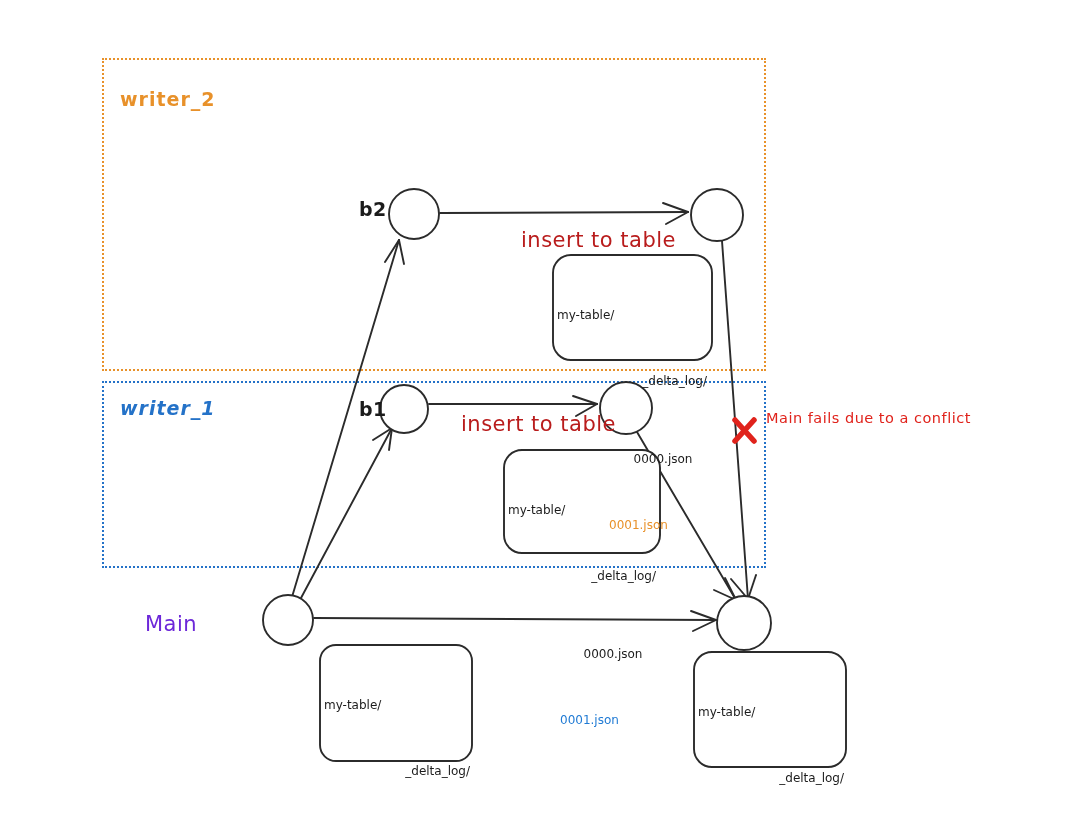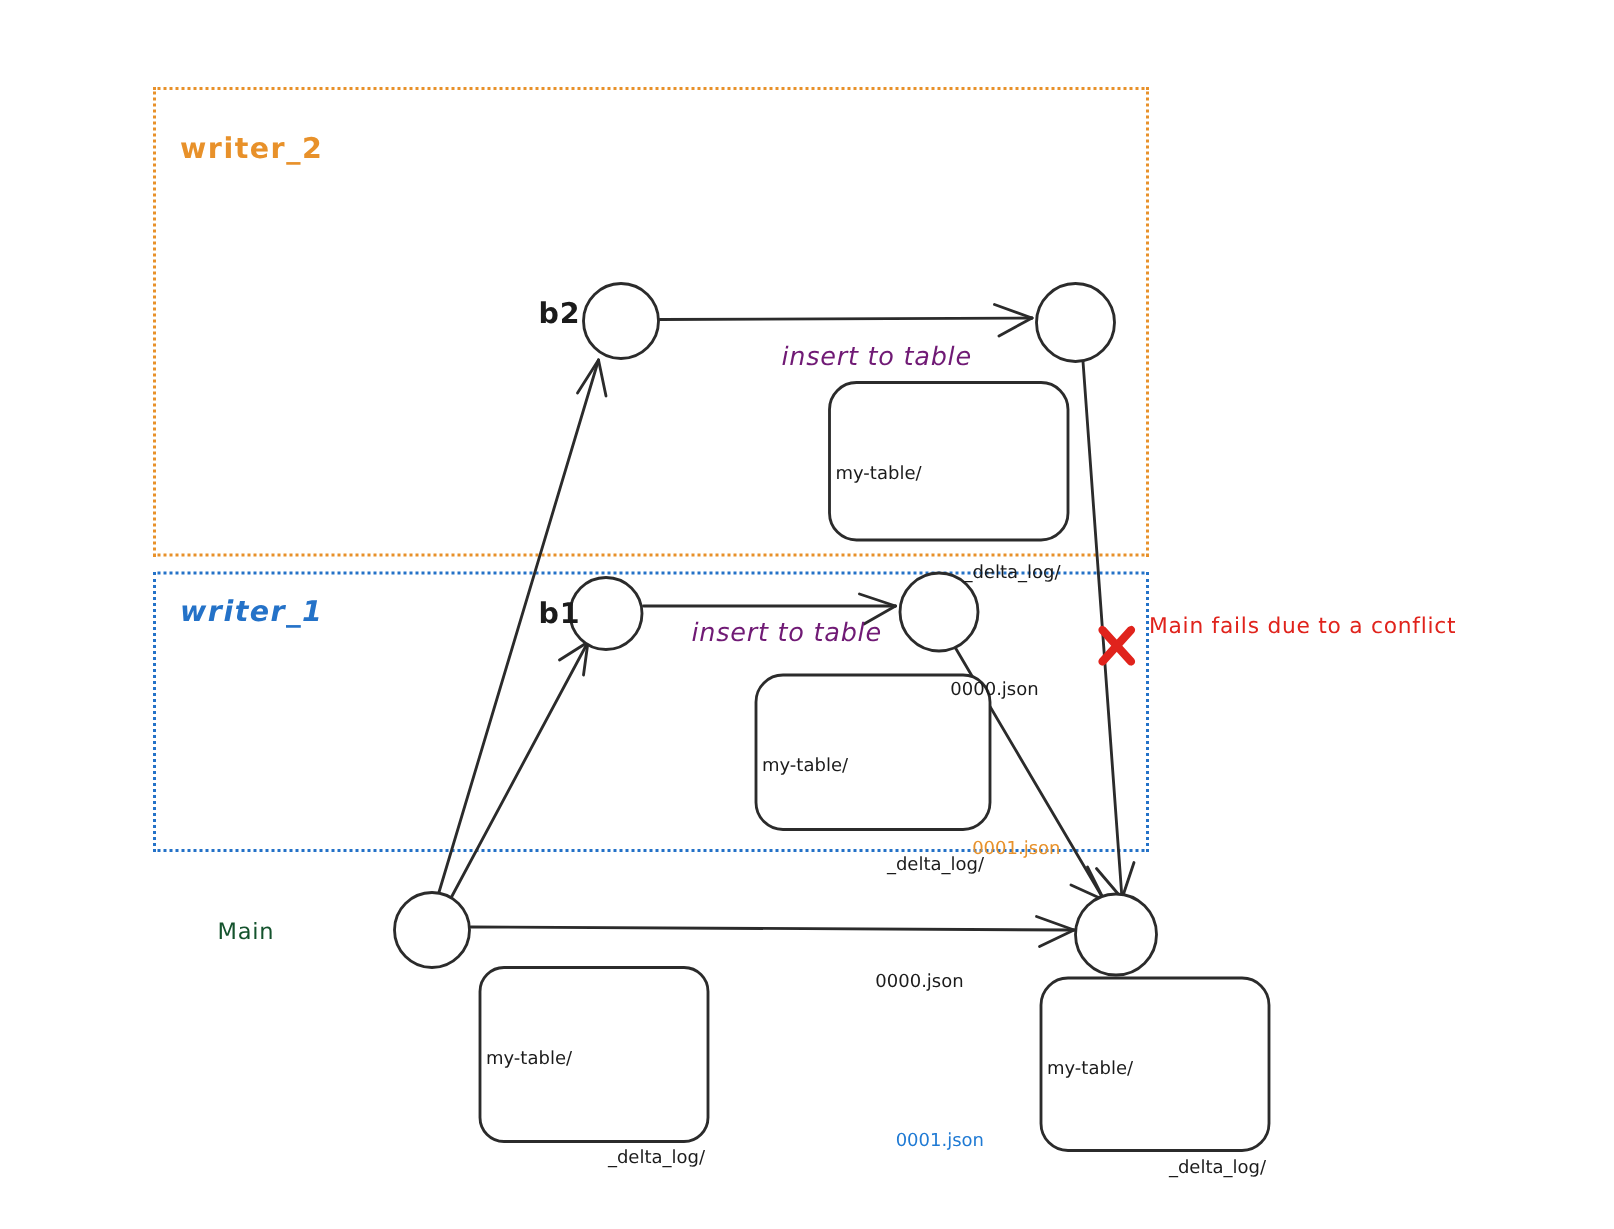--- a/index.html
+++ b/index.html
@@ -27,27 +27,26 @@
     font-family: "DejaVu Sans", sans-serif;
     white-space: pre;
     letter-spacing: 0.5px;
   }
   .lbl-branch {
     font-size: 19px;
     font-weight: 700;
     color: #1b1b1b;
   }
   .lbl-main {
-    font-size: 15px;
-    color: #14532d;
+    font-size: 21px;
+    color: #6d28d9;
   }
   .lbl-edge {
-    font-size: 17px;
-    color: #701a75;
-    font-style: italic;
+    font-size: 21px;
+    color: #b91c1c;
   }
   .lbl-zone {
     font-size: 19px;
     font-weight: 700;
     letter-spacing: 1px;
   }
   .lbl-conflict {
     font-size: 14.5px;
     color: #e0231c;
   }
@@ -55,21 +54,21 @@
     position: absolute;
     font-size: 12px;
     line-height: 22px;
     color: #1b1b1b;
     white-space: pre;
   }
   .fb-line { display: block; }
   .fb-l1 { text-align: left; }
   .fb-l2 { text-align: right; padding-left: 34px; }
   .fb-l3 { text-align: center; padding-left: 62px; margin-top: 12px; }
-  .fb-l4 { text-align: right; padding-left: 52px; margin-top: 40px; }
+  .fb-l4 { text-align: left; padding-left: 52px; }
 </style>
 </head>
 <body>
 
 <div id="canvas">
 
   <div style="position:absolute;left:102px;top:58px;width:664px;height:313px;
               border:2px dotted #e8912a;box-sizing:border-box;"></div>
   <div class="hand lbl-zone" style="left:120px;top:88px;color:#e8912a;">writer_2</div>
 

